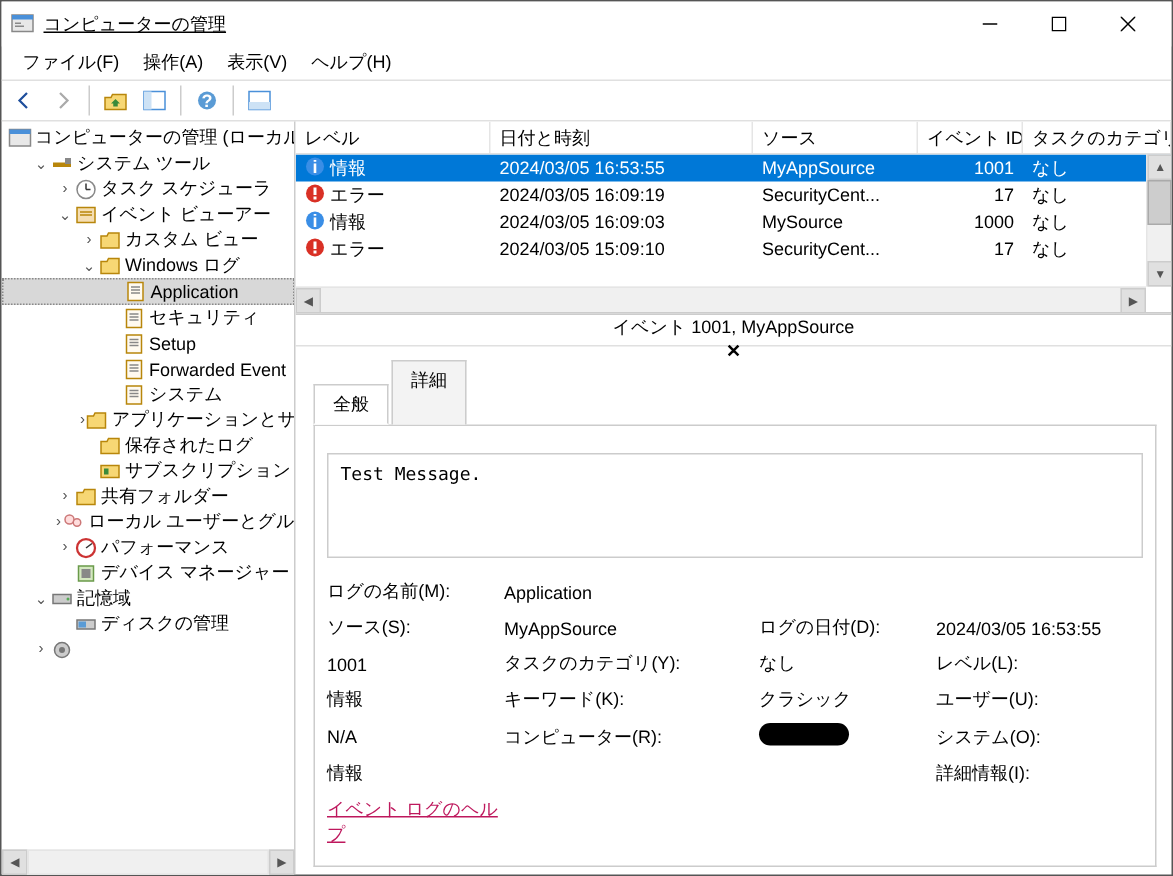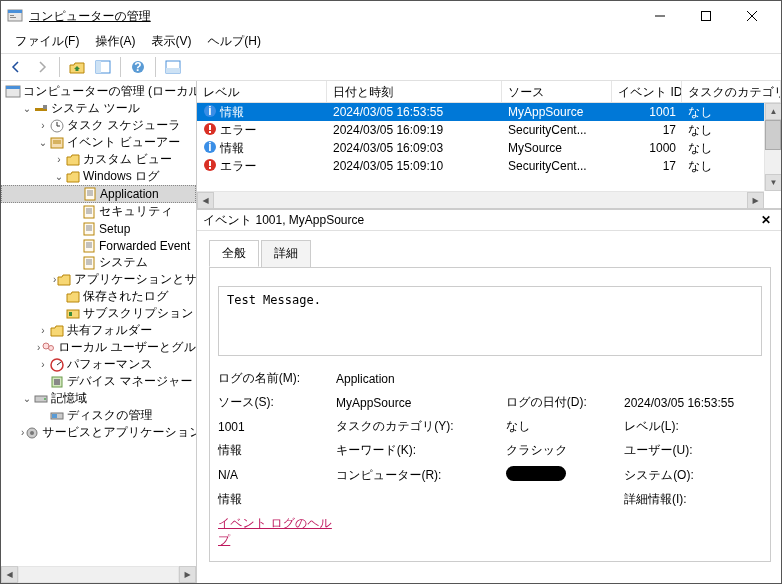--- a/index.html
+++ b/index.html
@@ -31,26 +31,26 @@
 .list-row { display: flex; height: 18px; align-items: center; }
 .list-row.sel { background: #0078d7; color: #fff; }
 .list-row .cell { padding: 0 6px; white-space: nowrap; overflow: hidden; }
 .list-row .cell.first { display: flex; align-items: center; gap: 3px; }
 .list-vscroll { position: absolute; top: 22px; right: 0; bottom: 17px; width: 17px; background: #f0f0f0; border-left:1px solid #e5e5e5; }
 .list-vscroll .arrow { width: 17px; height: 17px; background: #e0e0e0; display:flex;align-items:center;justify-content:center;font-size:8px;color:#555;border:1px solid #ccc;}
 .list-vscroll .thumb { position: absolute; top: 17px; left:0; right:0; height: 30px; background: #cdcdcd; border:1px solid #aaa;}
 .list-hscroll { position: absolute; bottom: 0; left: 0; right: 17px; height: 17px; background: #f0f0f0; display:flex; border-top:1px solid #e5e5e5;}
 .list-hscroll .arrow { width: 17px; height: 17px; background: #e0e0e0; display:flex;align-items:center;justify-content:center;font-size:8px;color:#555;border:1px solid #ccc;}
 .list-hscroll .track { flex:1; }
-.detail-hdr { display: flex; align-items: center; height: 22px; background: #fff; padding: 0 6px; border-top: 1px solid #ccc; border-bottom: 1px solid #e0e0e0; }
+.detail-hdr { display: flex; align-items: center; height: 22px; background: #fff; padding: 0 6px; border-top: 1px solid #ccc; border-bottom: 1px solid #e0e0e0; flex-direction: column; }
 .detail-hdr .close { font-weight: bold; padding: 0 4px; cursor: default; }
 .detail-body { flex: 1; padding: 8px 10px 10px 12px; overflow: hidden; }
 .tabs { display: flex; border-bottom: 1px solid #ccc; position: relative; top: 1px; }
 .tab { padding: 4px 12px; border: 1px solid #ccc; border-bottom: none; background: #f3f3f3; margin-right: 2px; }
-.tab.active { background: #fff; border-bottom: 1px solid #fff; position: relative; }
+.tab.active { background: #fff; border-bottom: 1px solid #fff; position: relative; margin-top: 16px; }
 .msgbox { border: 1px solid #ccc; padding: 6px 8px; height: 70px; margin-top: 8px; font-family: monospace; overflow: auto; background:#fff;}
 .props { margin-top: 14px; display: grid; grid-template-columns: 118px 170px 118px 170px; row-gap: 7px; align-items: center; font-size: 12px;}
 .props .val.link { color: #be185d; text-decoration: underline; cursor: pointer; }
 .pill { display:inline-block; width: 60px; height: 15px; background: #000; border-radius: 8px; }
 svg text { font-family: inherit; }
 </style>
 </head>
 <body>
 
 <div class="titlebar">
@@ -299,21 +299,20 @@
               <rect x="3" y="6" width="5" height="4" fill="#5a9bd5"></rect>
             </svg></span>
           <span>ディスクの管理</span>
         </div>
         <div class="tree-item" style="padding-left: 20px;">
           <span class="expander">›</span>
           <span class="ticon"><svg width="16" height="16">
               <circle cx="8" cy="8" r="5" fill="#ccc" stroke="#777"></circle>
               <circle cx="8" cy="8" r="2" fill="#777"></circle>
             </svg></span>
-          <span>サービスとアプリケーション</span>
         </div>
       </div>
     <div class="tree-hscroll">
       <div class="arrow">◀</div>
       <div class="track"></div>
       <div class="arrow">▶</div>
     </div>
   </div>
 
   <div class="right">

